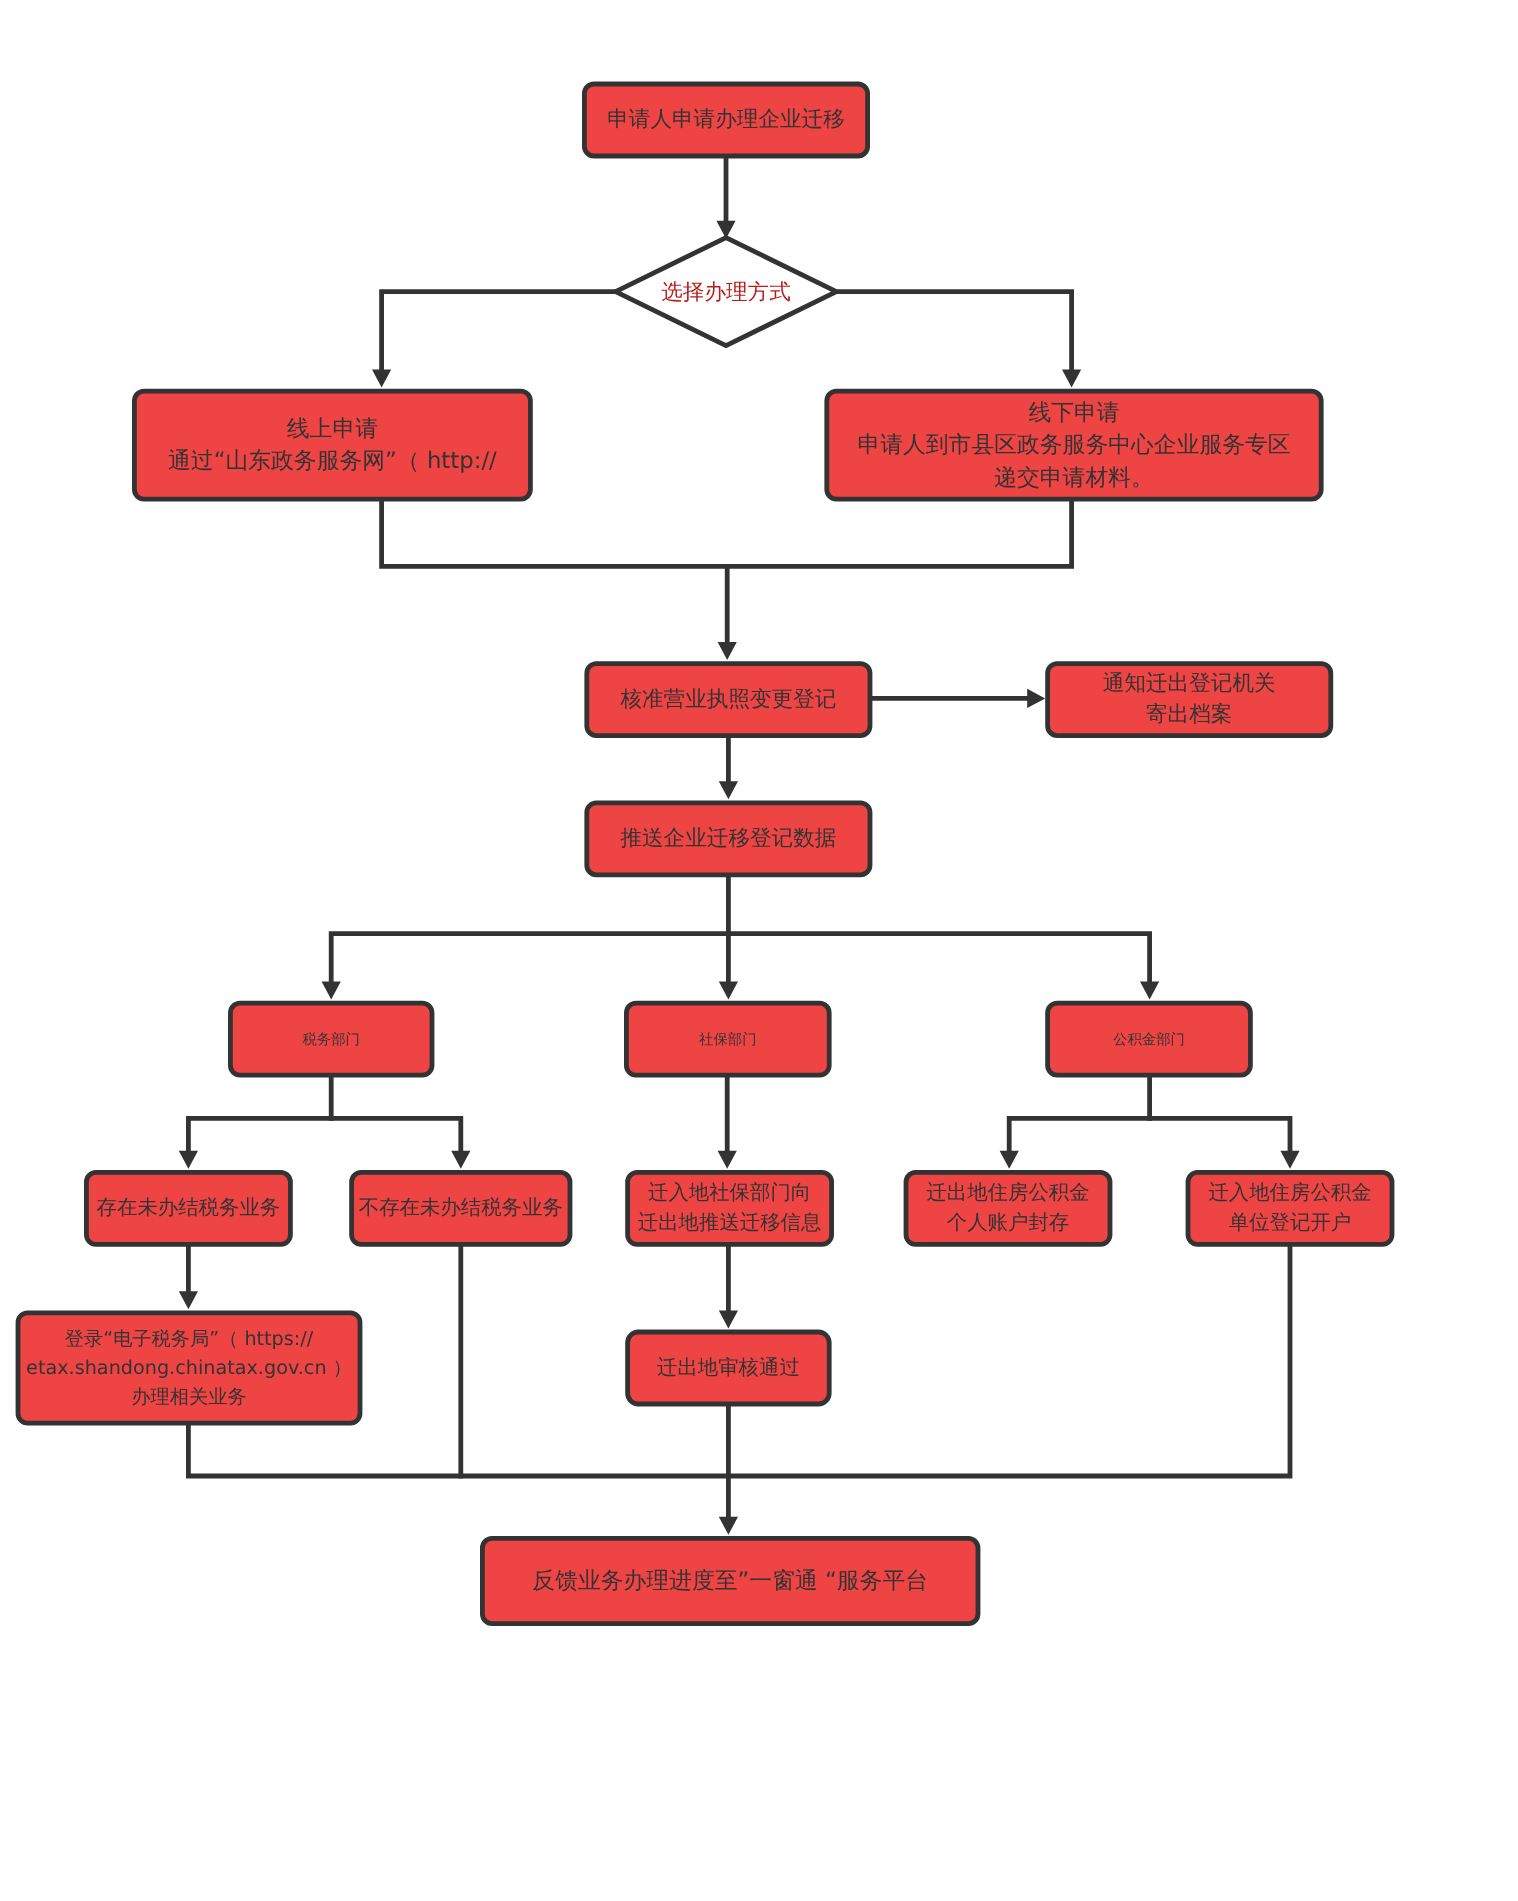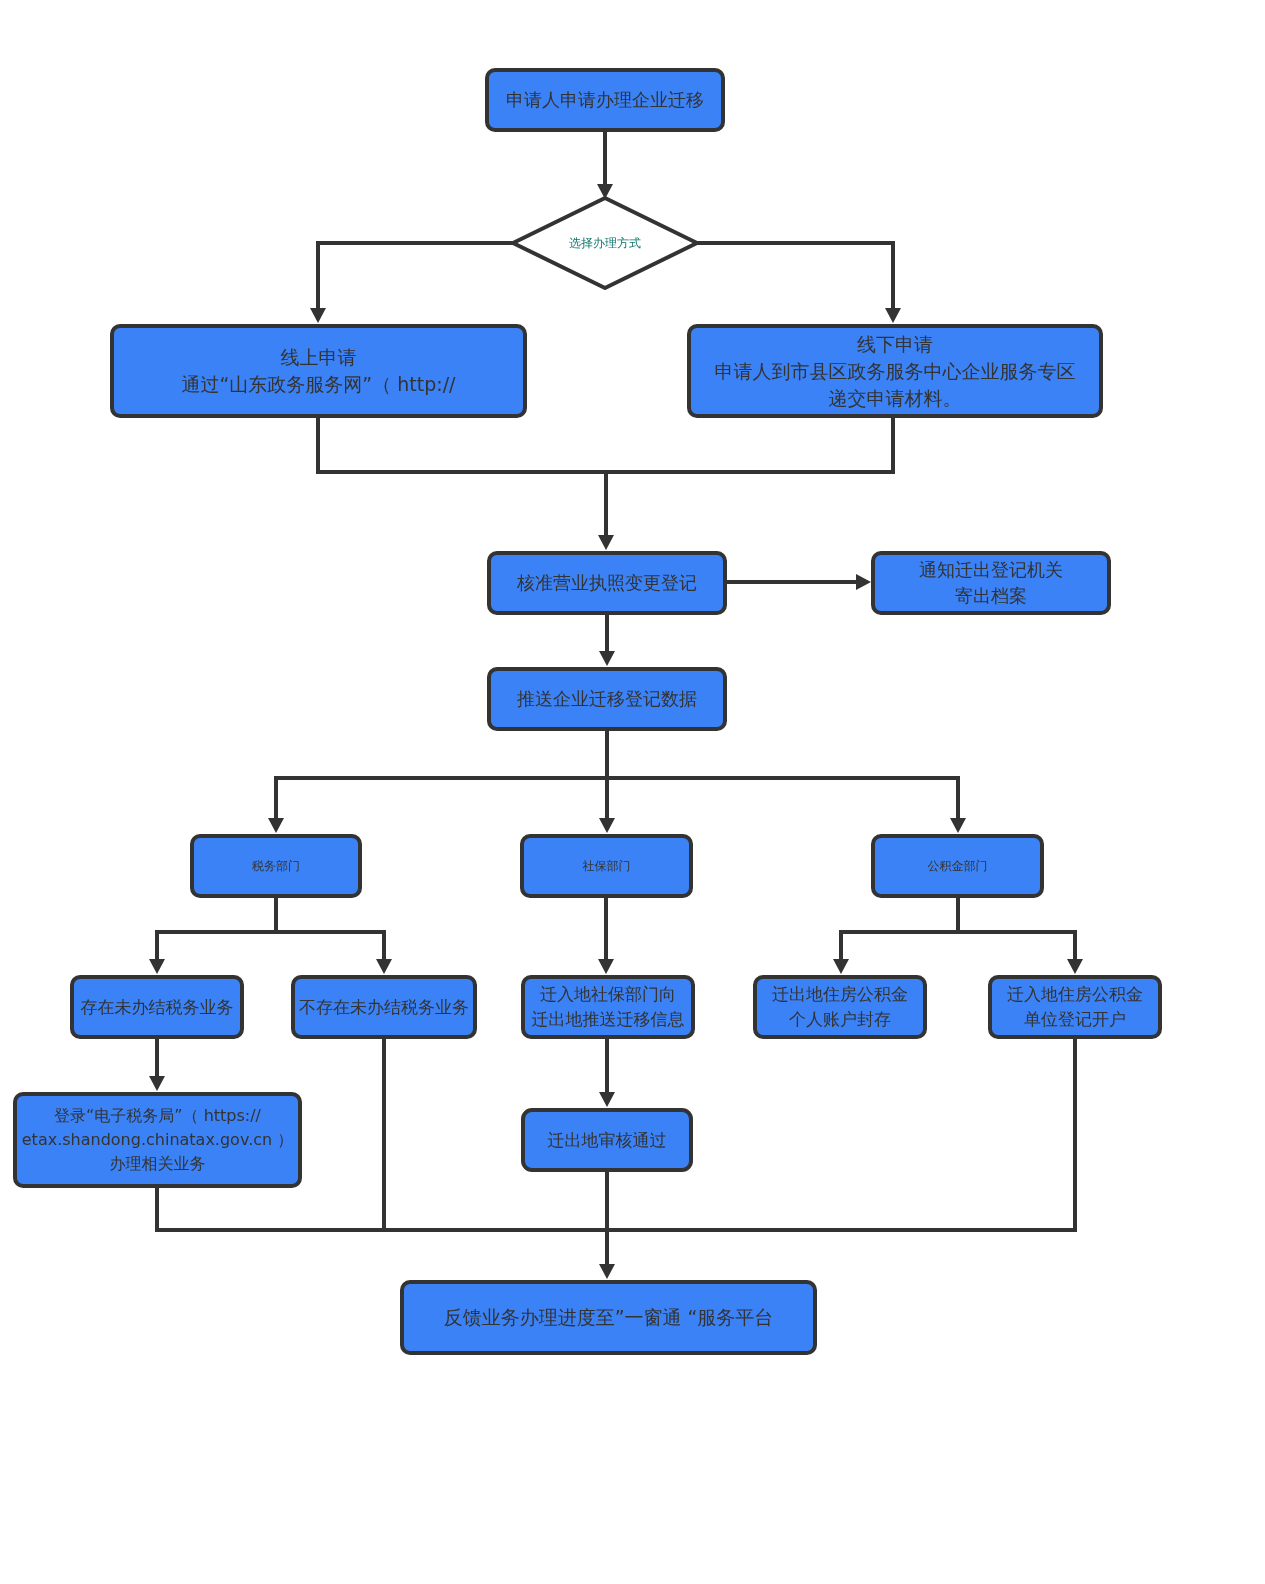--- a/index.html
+++ b/index.html
@@ -3,32 +3,32 @@
   <meta charset="utf-8">
   <style>
     html, body { margin:0; padding:0; background:#ffffff; }
     body { width:1265px; height:1584px; position:relative; overflow:hidden;
            font-family:"DejaVu Sans", "Liberation Sans", sans-serif; color:#333333; }
     #connectors { position:absolute; left:0; top:0; width:1265px; height:1584px; }
     #connectors .line { fill:none; stroke:#333333; stroke-width:4; stroke-linejoin:miter; stroke-linecap:square; }
     #connectors .arrow { fill:#333333; stroke:none; }
     #connectors .diamond { fill:#ffffff; stroke:#333333; stroke-width:4; stroke-linejoin:round; }
     .node { position:absolute; box-sizing:border-box; border:4px solid #333333; border-radius:10px;
-            background:#3b82f6; display:flex; flex-direction:column; align-items:center; justify-content:center;
+            background:#ef4444; display:flex; flex-direction:column; align-items:center; justify-content:center;
             text-align:center; font-size:18px; line-height:26px; color:#333333; white-space:nowrap; }
     .node span { display:block; }
     .big { font-size:19px; line-height:27px; }
     .dept { font-size:12px; }
     .sub { font-size:17px; line-height:25px; }
     .etax { font-size:16px; line-height:24px; }
     .diamond-label { position:absolute; left:513px; top:198px; width:184px; height:90px;
-            display:flex; align-items:center; justify-content:center; font-size:12px; color:#0f766e; }
+            display:flex; align-items:center; justify-content:center; font-size:18px; color:#b91c1c; }
 
     #n-start        { left:485px; top:68px;   width:240px; height:64px; }
-    #n-online       { left:110px; top:324px;  width:417px; height:94px; }
+    #n-online       { left:110px; top:324px;  width:334px; height:94px; }
     #n-offline      { left:687px; top:324px;  width:416px; height:94px; }
     #n-approve      { left:487px; top:551px;  width:240px; height:64px; }
     #n-notify       { left:871px; top:551px;  width:240px; height:64px; }
     #n-push         { left:487px; top:667px;  width:240px; height:64px; }
     #n-tax          { left:190px; top:834px;  width:172px; height:64px; }
     #n-social       { left:520px; top:834px;  width:173px; height:64px; }
     #n-fund         { left:871px; top:834px;  width:173px; height:64px; }
     #n-tax-pending  { left:70px;  top:975px;  width:174px; height:64px; }
     #n-tax-none     { left:291px; top:975px;  width:186px; height:64px; }
     #n-etax         { left:13px;  top:1092px; width:289px; height:96px; }

